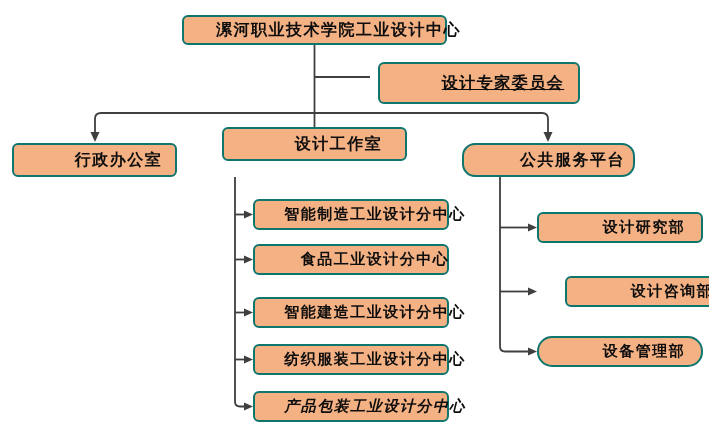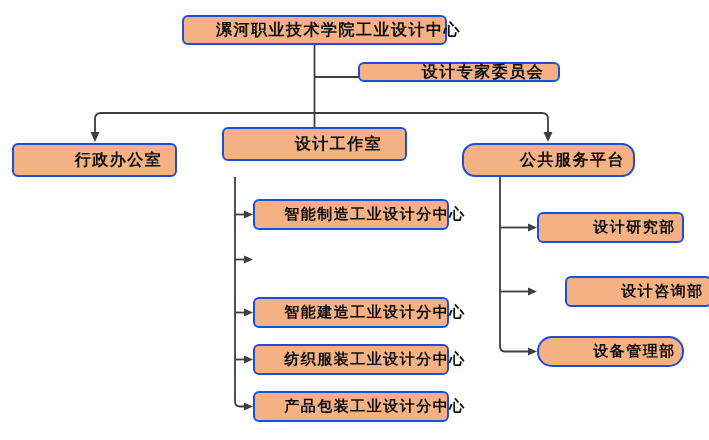--- a/index.html
+++ b/index.html
@@ -19,45 +19,45 @@
     position: absolute;
     left: 0;
     top: 0;
     width: 709px;
     height: 440px;
   }
   .node {
     position: absolute;
     box-sizing: border-box;
     background: #F4B183;
-    border: 2px solid #1d4ed8;
+    border: 2px solid #0f766e;
     border-radius: 6px;
     display: flex;
     align-items: center;
     justify-content: center;
     color: #0d0d0d;
     font-weight: bold;
     letter-spacing: 1.5px;
     white-space: nowrap;
     font-size: 16px;
     padding-left: 48px;
   }
   .node.small { font-size: 15px; }
   .root      { left: 182px; top: 15px;  width: 265px; height: 30px; }
-  .committee { left: 358px; top: 62px;  width: 202px; height: 20px; }
+  .committee { left: 378px; top: 62px;  width: 202px; height: 42px; text-decoration: underline; }
   .admin     { left: 12px;  top: 143px; width: 165px; height: 34px; }
   .studio    { left: 222px; top: 127px; width: 185px; height: 34px; }
   .platform  { left: 462px; top: 143px; width: 173px; height: 34px; border-radius: 13px; }
   .lsub { left: 253px; width: 196px; height: 31px; }
   .lsub0 { top: 199px; }
   .lsub1 { top: 244px; }
   .lsub2 { top: 297px; }
   .lsub3 { top: 344px; }
-  .lsub4 { top: 391px; }
-  .rsub { left: 537px; width: 147px; height: 31px; }
+  .lsub4 { top: 391px; font-style: italic; }
+  .rsub { left: 537px; width: 166px; height: 31px; }
   .rsub0 { top: 212px; }
   .rsub1 { top: 276px; margin-left: 28px; }
   .rsub2 { top: 336px; border-radius: 15px; }
 </style>
 </head>
 <body>
 
 <div class="canvas">
 
   <svg class="connectors" viewBox="0 0 709 440" xmlns="http://www.w3.org/2000/svg">
@@ -99,20 +99,21 @@
 
   <div class="node root">漯河职业技术学院工业设计中心</div>
 
   <div class="node committee">设计专家委员会</div>
 
   <div class="node admin">行政办公室</div>
   <div class="node studio">设计工作室</div>
   <div class="node platform">公共服务平台</div>
 
   <div class="node small lsub lsub0">智能制造工业设计分中心</div>
+  <div class="node small lsub lsub1">食品工业设计分中心</div>
   <div class="node small lsub lsub2">智能建造工业设计分中心</div>
   <div class="node small lsub lsub3">纺织服装工业设计分中心</div>
   <div class="node small lsub lsub4">产品包装工业设计分中心</div>
 
   <div class="node small rsub rsub0">设计研究部</div>
   <div class="node small rsub rsub1">设计咨询部</div>
   <div class="node small rsub rsub2">设备管理部</div>
 
 </div>
 

